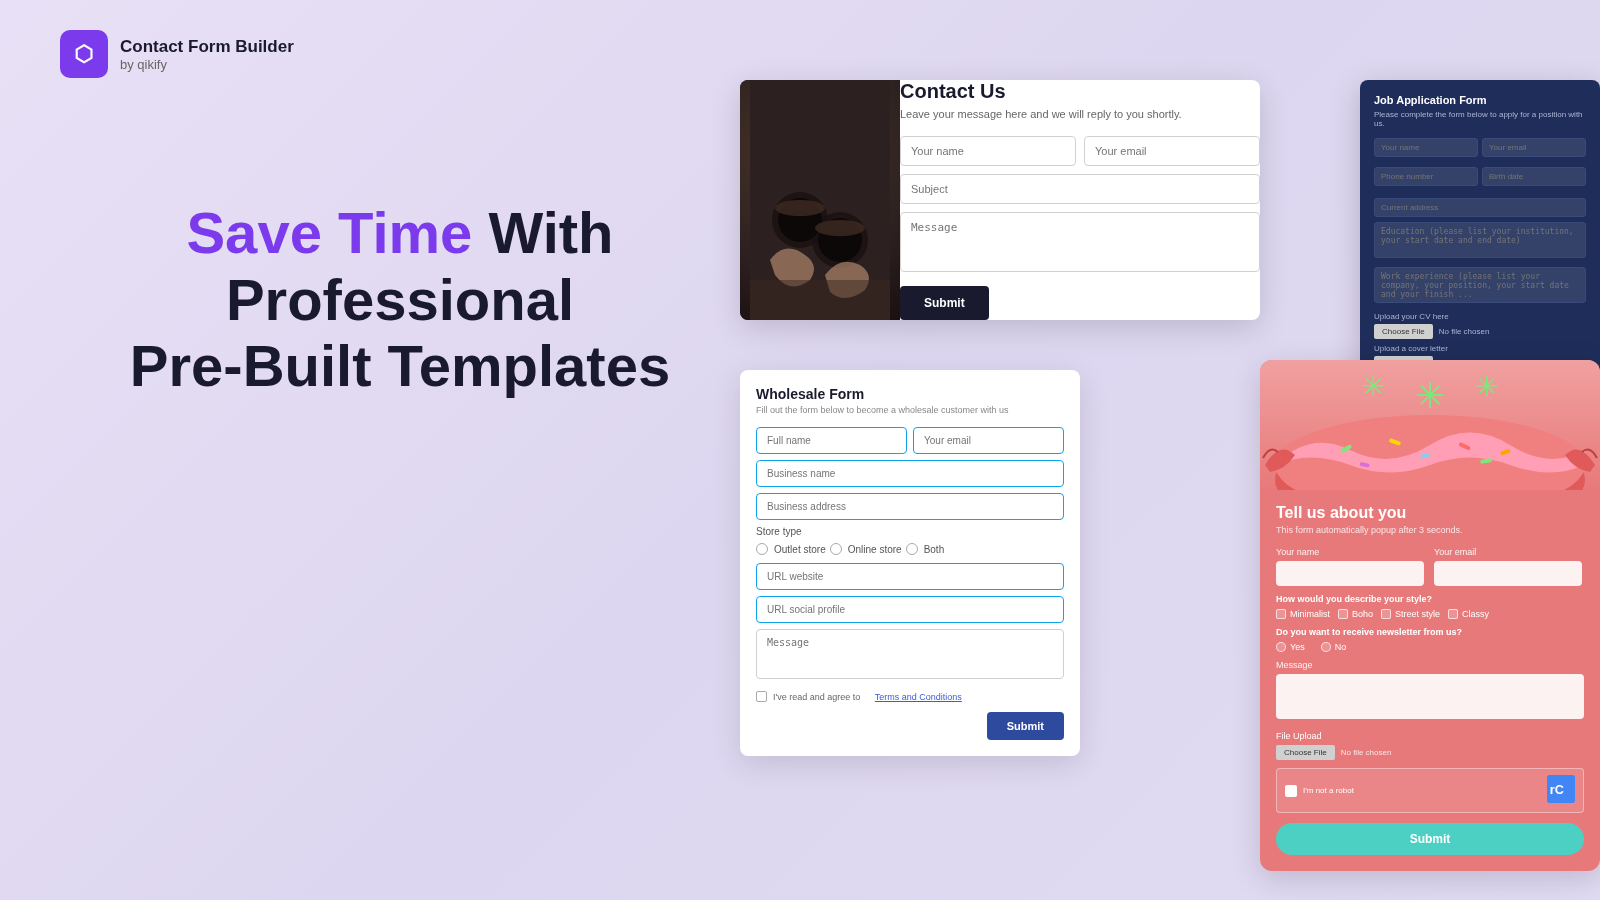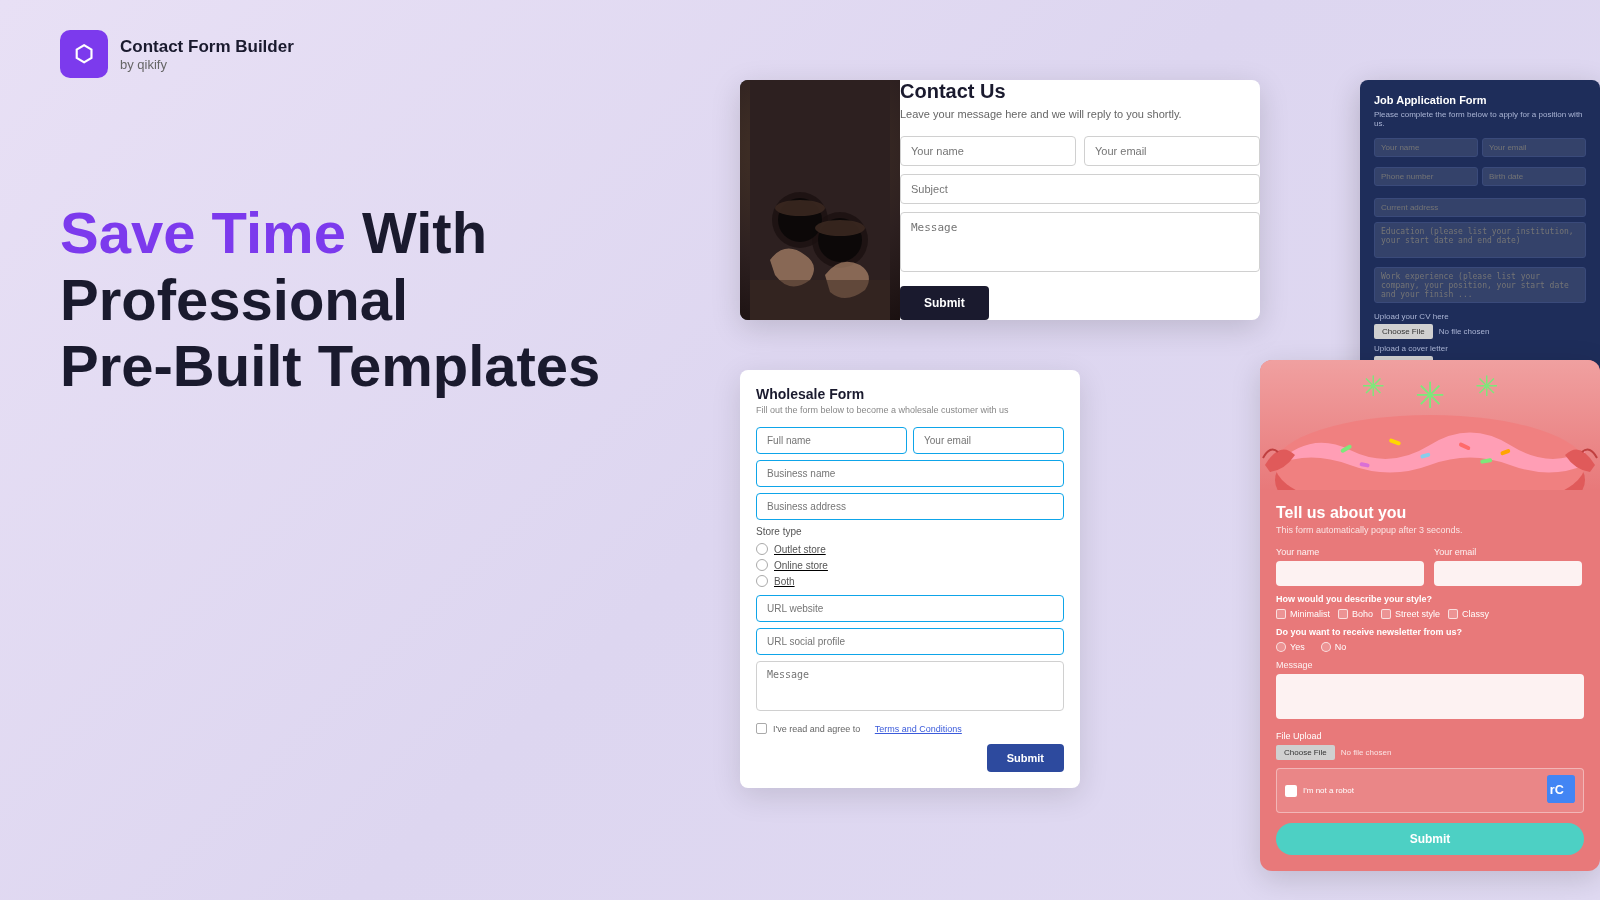--- a/index.html
+++ b/index.html
@@ -45,20 +45,21 @@
       top: 200px;
       left: 60px;
       width: 680px;
     }
     .headline {
       font-size: 58px;
       font-weight: 800;
       line-height: 1.15;
       color: #1a1a2e;
       margin-bottom: 40px;
+      text-align: center;
     }
     .headline .highlight { color: #7c3aed; }
     .features { display: flex; flex-direction: column; gap: 30px; }
     .feature-item { display: flex; align-items: flex-start; gap: 18px; }
     .check-icon {
       width: 36px;
       height: 36px;
       background: #7c3aed;
       border-radius: 50%;
       display: flex;
@@ -232,21 +233,21 @@
       padding: 7px 10px;
       border: 1px solid #0ea5e9;
       border-radius: 4px;
       font-size: 10px;
       color: #999;
       margin-bottom: 6px;
     }
     .w-row { display: flex; gap: 6px; margin-bottom: 6px; }
     .w-input.half { flex: 1; margin-bottom: 0; }
     .store-type-label { font-size: 10px; color: #555; margin-bottom: 6px; }
-    .radio-group { display: flex; flex-direction: column; gap: 4px; margin-bottom: 8px; text-decoration: underline; }
+    .radio-group { display: flex; flex-direction: row; gap: 4px; margin-bottom: 8px; }
     .radio-item { display: flex; align-items: center; gap: 6px; font-size: 10px; color: #555; }
     .radio-dot {
       width: 12px; height: 12px;
       border: 1px solid #aaa;
       border-radius: 50%;
       flex-shrink: 0;
     }
     .w-textarea {
       width: 100%;
       padding: 7px 10px;

